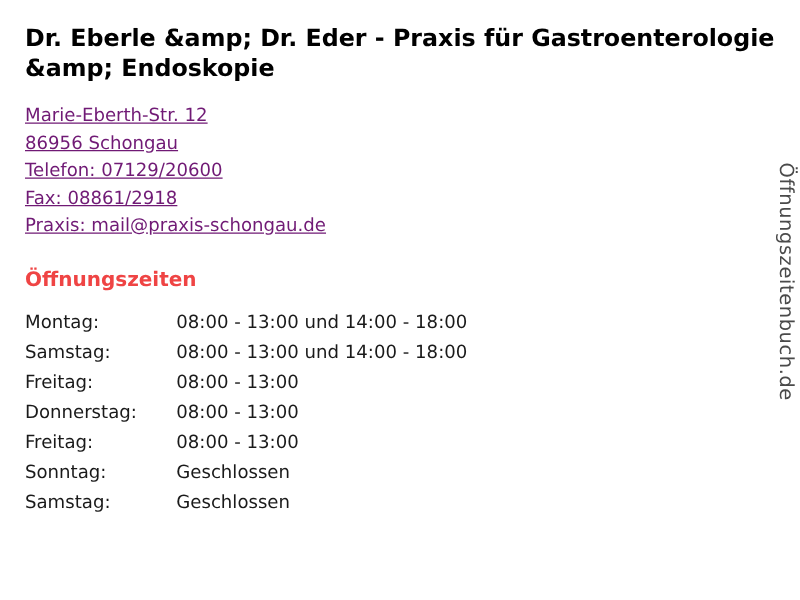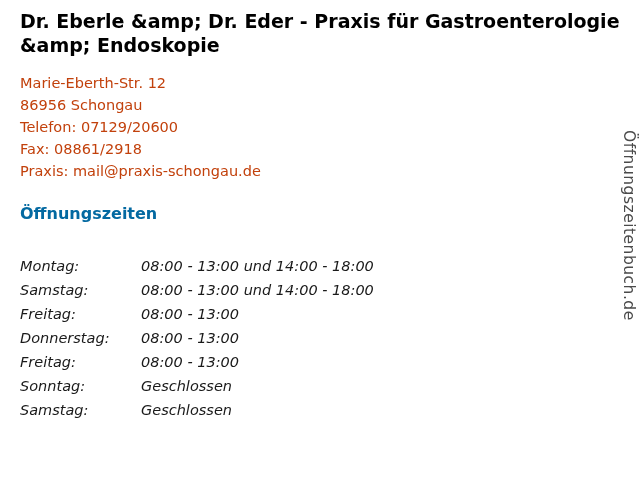--- a/index.html
+++ b/index.html
@@ -18,56 +18,56 @@
   .page {
     position: absolute;
     left: 0;
     top: 0;
     width: 640px;
     height: 480px;
   }
   .content {
     position: absolute;
     left: 20px;
-    top: 10px;
+    top: 20px;
     width: 580px;
   }
   .title {
     font-size: 19px;
     font-weight: bold;
     line-height: 1.25;
     letter-spacing: 0px;
     margin: 0 0 14px 0;
     color: #000000;
     width: 600px;
   }
   .addr-line {
     font-size: 14.5px;
     line-height: 22px;
-    color: #c2410c;
+    color: #701a75;
     white-space: nowrap;
+    text-decoration: underline;
   }
   .section-heading {
     font-size: 16px;
     font-weight: bold;
     margin-top: 22px;
-    margin-bottom: 31px;
-    color: #0369a1;
+    margin-bottom: 13px;
+    color: #ef4444;
   }
   table.hours {
     border-collapse: collapse;
     font-size: 14.5px;
     color: #1a1a1a;
   }
   table.hours td {
     padding: 0;
     vertical-align: top;
     line-height: 24px;
     white-space: nowrap;
-    font-style: italic;
   }
   table.hours td.day {
     width: 117px;
     padding-right: 4px;
   }
   table.hours td.time {
     padding-left: 0px;
   }
   .vertical-watermark {
     position: absolute;

